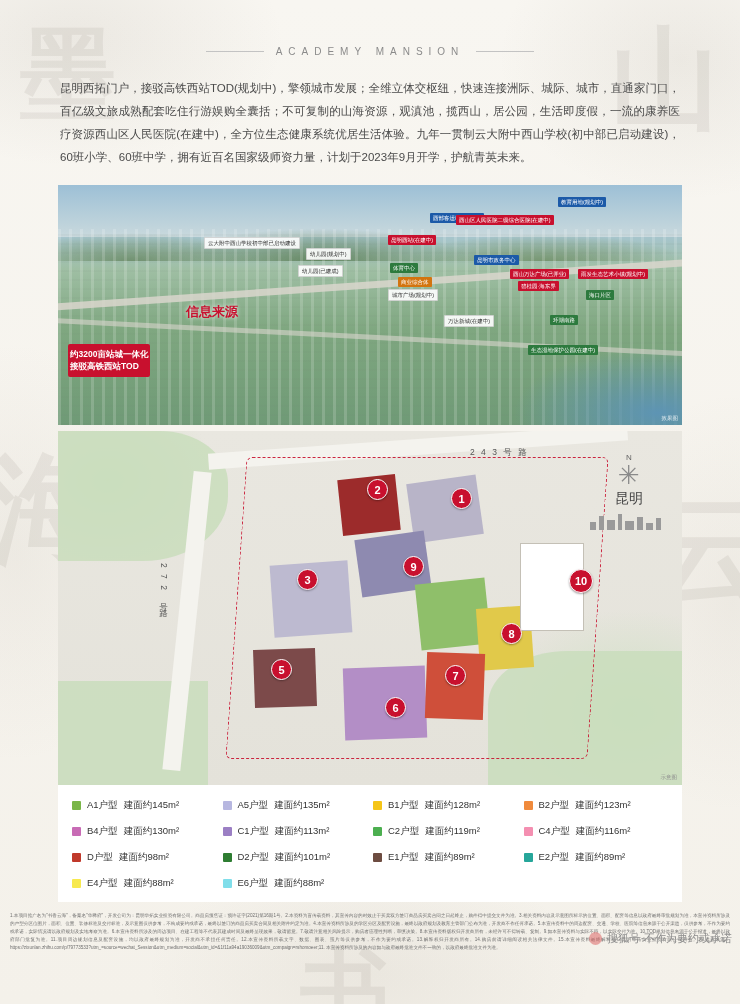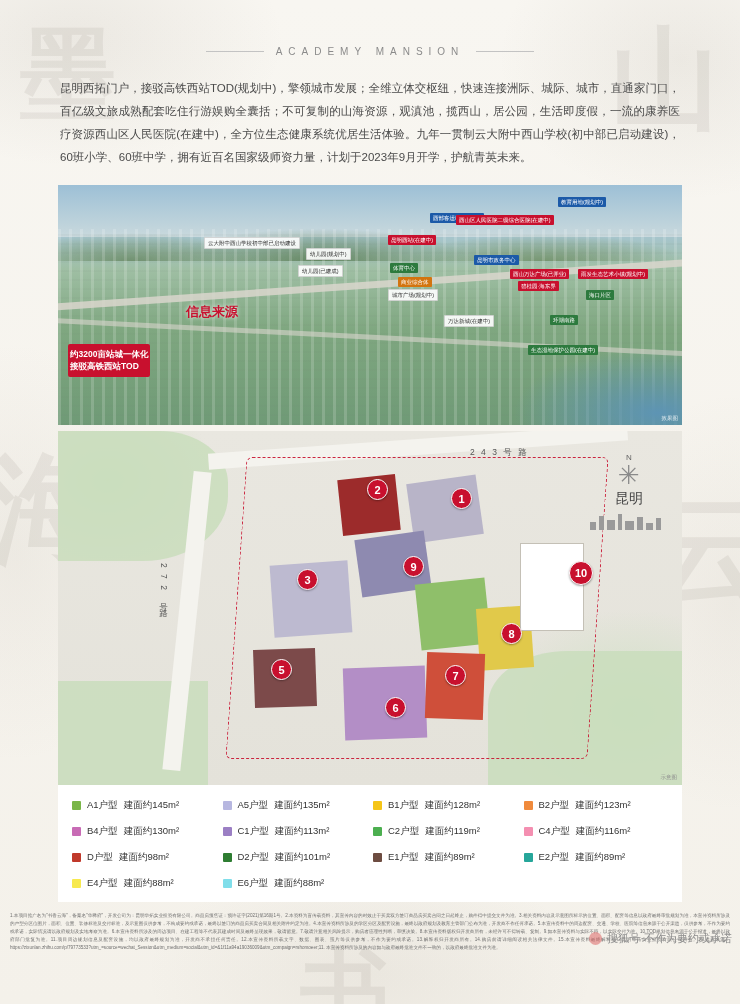--- a/index.html
+++ b/index.html
@@ -235,21 +235,21 @@
     <div class="plot" style="left:462px;top:112px;width:62px;height:86px;background:#ffffff;border:1px solid #c4c0b6;"></div>
 
     <div class="pin" style="left:393px;top:57px;">1</div>
     <div class="pin" style="left:309px;top:48px;">2</div>
     <div class="pin" style="left:239px;top:138px;">3</div>
     <div class="pin" style="left:345px;top:125px;">9</div>
     <div class="pin" style="left:443px;top:192px;">8</div>
     <div class="pin" style="left:213px;top:228px;">5</div>
     <div class="pin" style="left:327px;top:266px;">6</div>
     <div class="pin" style="left:387px;top:234px;">7</div>
-    <div class="pin" style="left:511px;top:130px;width:22px;height:22px;">10</div>
+    <div class="pin" style="left:511px;top:138px;width:22px;height:22px;">10</div>
 
     <div class="compass" style="right:10px;top:22px;">
       <div class="n">N</div>
       <div class="star">✳</div>
       <div class="city">昆明</div>
       <div class="skyline"></div>
     </div>
     <div class="sp-credit">示意图</div>
   </div>
 

